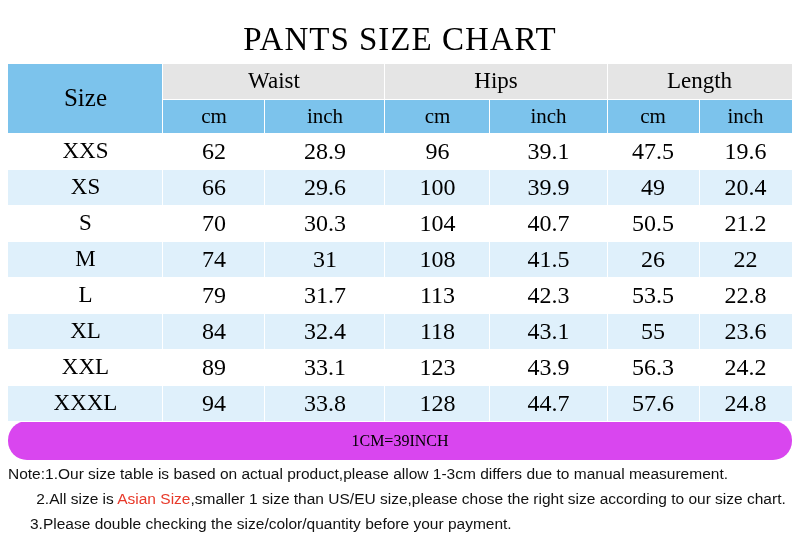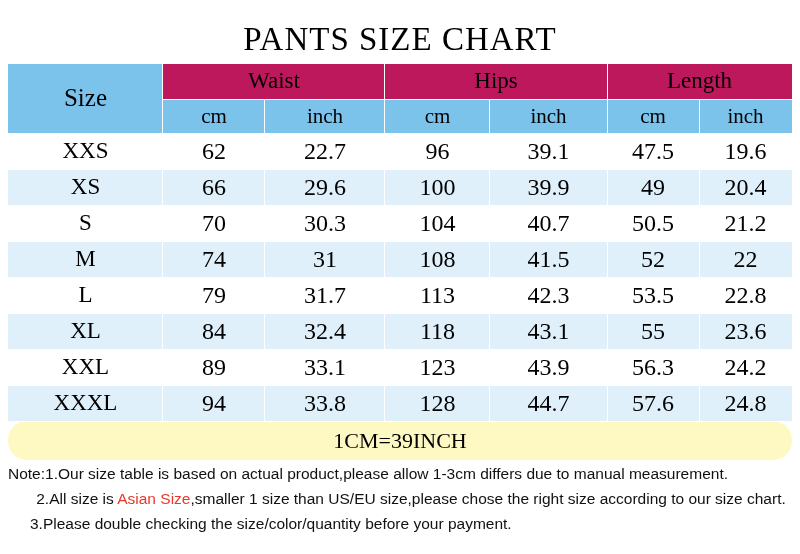--- a/index.html
+++ b/index.html
@@ -46,21 +46,21 @@
     border: 1px solid #ffffff;
     text-align: center;
     font-family: "Liberation Serif", serif;
     font-weight: normal;
     color: #000000;
     padding: 0;
   }
 
   
   .hdr {
-    background: #be185d;
+    background: #e5e5e5;
     font-size: 23px;
     height: 36px;
   }
   .hdr-sub {
     background: #7cc3ec;
     font-size: 21px;
     height: 34px;
   }
   .size-cell {
     background: #7cc3ec;
@@ -72,22 +72,22 @@
 
   td.body-cell {
     font-size: 24px;
     height: 35px;
   }
   td.size-label {
     font-size: 23px;
   }
 
   .footer-note-row td {
-    background: #fef9c3;
-    font-size: 22px;
+    background: #d946ef;
+    font-size: 16px;
     height: 38px;
     text-align: right;
     padding-right: 6px;
     border-radius: 19px;
   }
 
   .notes {
     width: 784px;
     margin: 0 auto;
     font-family: "Liberation Sans", sans-serif;
@@ -131,21 +131,21 @@
         <th>cm</th>
         <th>inch</th>
         <th>cm</th>
         <th>inch</th>
       </tr>
     </thead>
     <tbody>
       <tr class="row-a">
         <td class="body-cell size-label">XXS</td>
         <td class="body-cell">62</td>
-        <td class="body-cell">22.7</td>
+        <td class="body-cell">28.9</td>
         <td class="body-cell">96</td>
         <td class="body-cell">39.1</td>
         <td class="body-cell">47.5</td>
         <td class="body-cell">19.6</td>
       </tr>
       <tr class="row-b">
         <td class="body-cell size-label">XS</td>
         <td class="body-cell">66</td>
         <td class="body-cell">29.6</td>
         <td class="body-cell">100</td>
@@ -161,21 +161,21 @@
         <td class="body-cell">40.7</td>
         <td class="body-cell">50.5</td>
         <td class="body-cell">21.2</td>
       </tr>
       <tr class="row-b">
         <td class="body-cell size-label">M</td>
         <td class="body-cell">74</td>
         <td class="body-cell">31</td>
         <td class="body-cell">108</td>
         <td class="body-cell">41.5</td>
-        <td class="body-cell">52</td>
+        <td class="body-cell">26</td>
         <td class="body-cell">22</td>
       </tr>
       <tr class="row-a">
         <td class="body-cell size-label">L</td>
         <td class="body-cell">79</td>
         <td class="body-cell">31.7</td>
         <td class="body-cell">113</td>
         <td class="body-cell">42.3</td>
         <td class="body-cell">53.5</td>
         <td class="body-cell">22.8</td>

